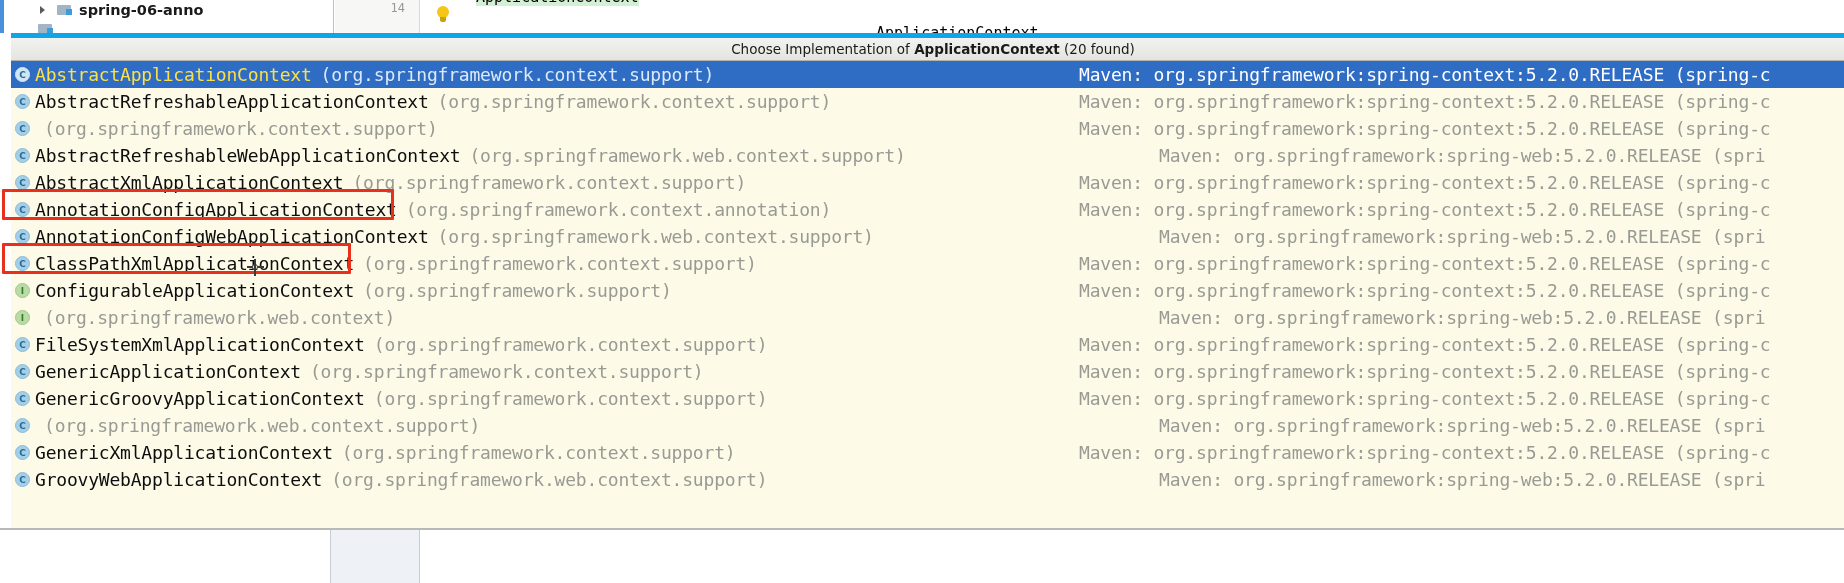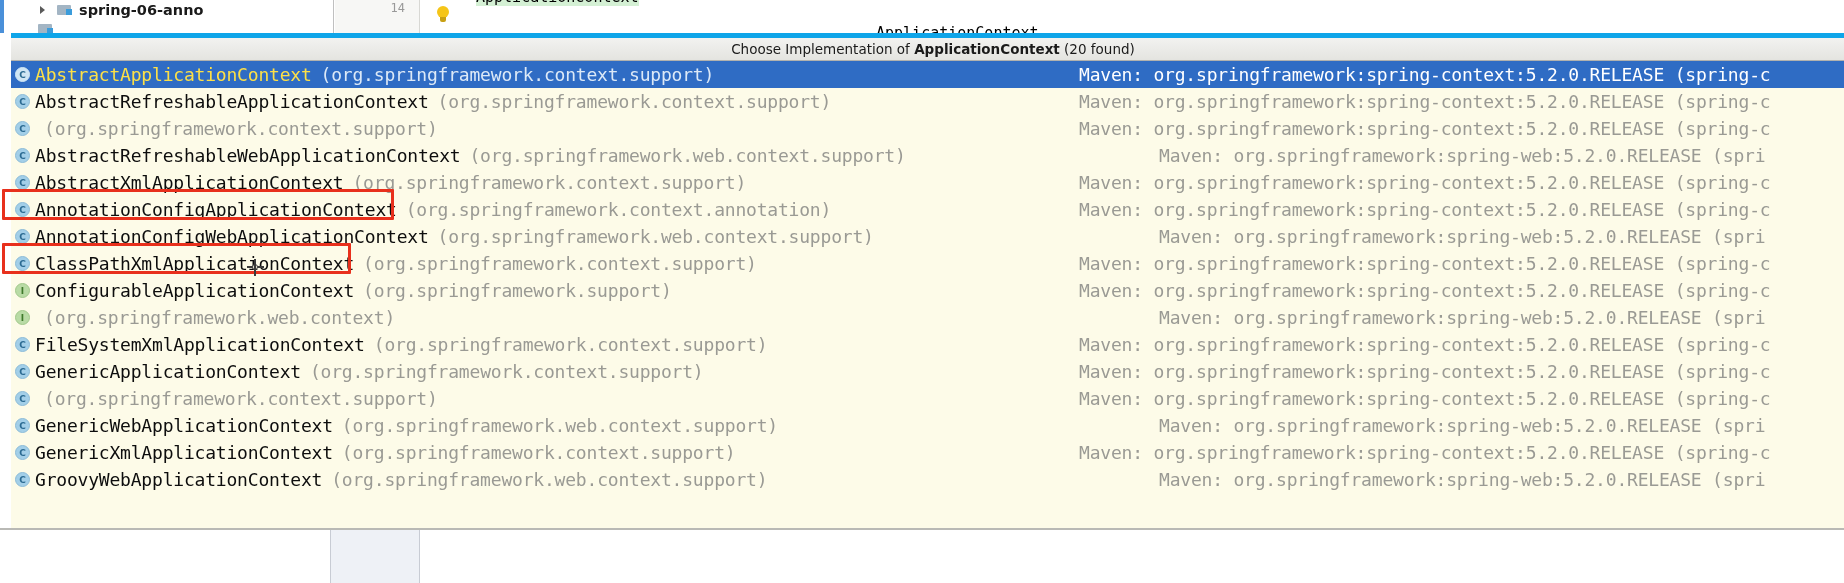--- a/index.html
+++ b/index.html
@@ -310,26 +310,26 @@
           <span class="maven" style="left: 1068px;">Maven: org.springframework:spring-context:5.2.0.RELEASE (spring-c</span>
         </div>
         <div class="row">
           <span class="icon cls">C</span>
           <span class="name">GenericApplicationContext</span>
           <span class="pkg">(org.springframework.context.support)</span>
           <span class="maven" style="left: 1068px;">Maven: org.springframework:spring-context:5.2.0.RELEASE (spring-c</span>
         </div>
         <div class="row">
           <span class="icon cls">C</span>
-          <span class="pkg">(org.springframework.context.support)</span>
-          <span class="maven" style="left: 1068px;">Maven: org.springframework:spring-context:5.2.0.RELEASE (spring-c</span>
-        </div>
-        <div class="row">
-          <span class="icon cls">C</span>
-          <span class="name">GenericWebApplicationContext</span>
+          <span class="name">GenericGroovyApplicationContext</span>
+          <span class="pkg">(org.springframework.context.support)</span>
+          <span class="maven" style="left: 1068px;">Maven: org.springframework:spring-context:5.2.0.RELEASE (spring-c</span>
+        </div>
+        <div class="row">
+          <span class="icon cls">C</span>
           <span class="pkg">(org.springframework.web.context.support)</span>
           <span class="maven" style="left: 1148px;">Maven: org.springframework:spring-web:5.2.0.RELEASE (spri</span>
         </div>
         <div class="row">
           <span class="icon cls">C</span>
           <span class="name">GenericXmlApplicationContext</span>
           <span class="pkg">(org.springframework.context.support)</span>
           <span class="maven" style="left: 1068px;">Maven: org.springframework:spring-context:5.2.0.RELEASE (spring-c</span>
         </div>
         <div class="row">

